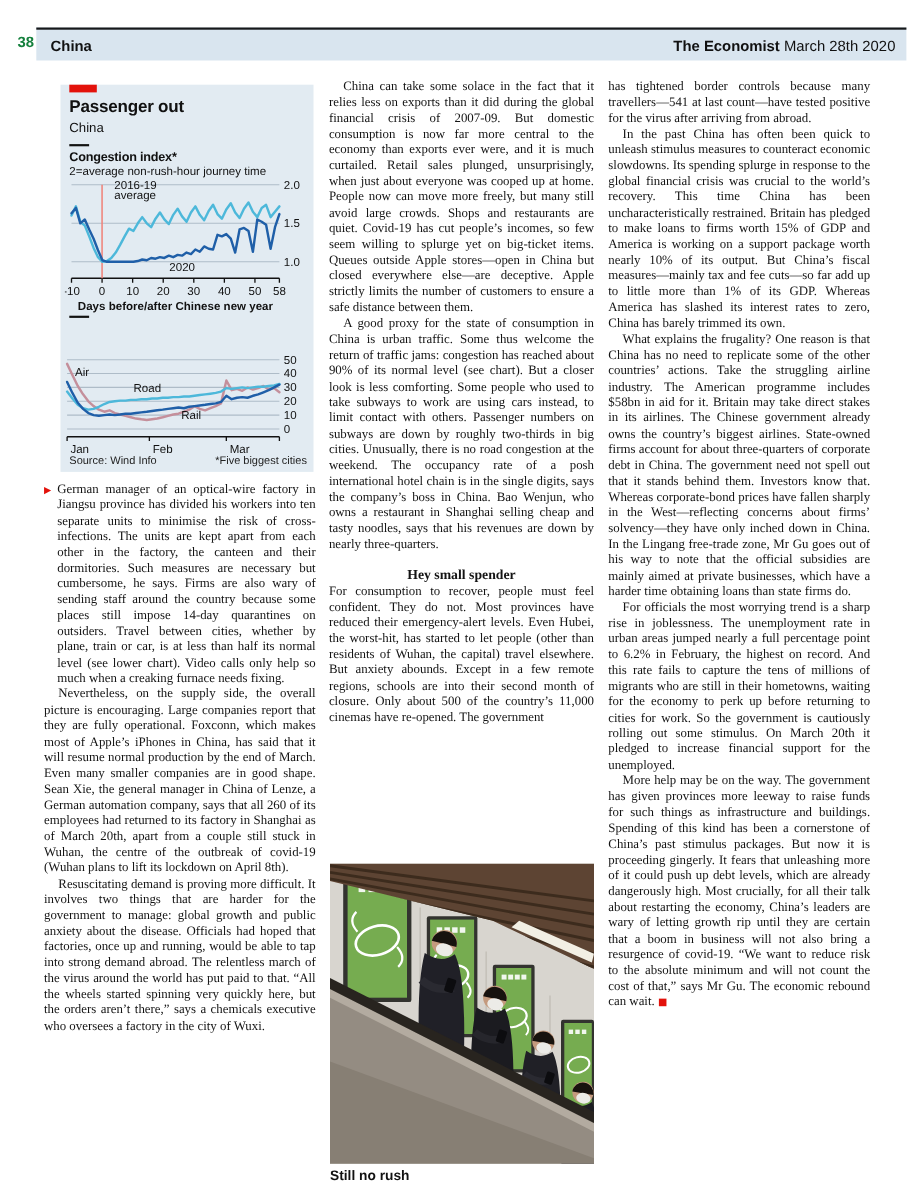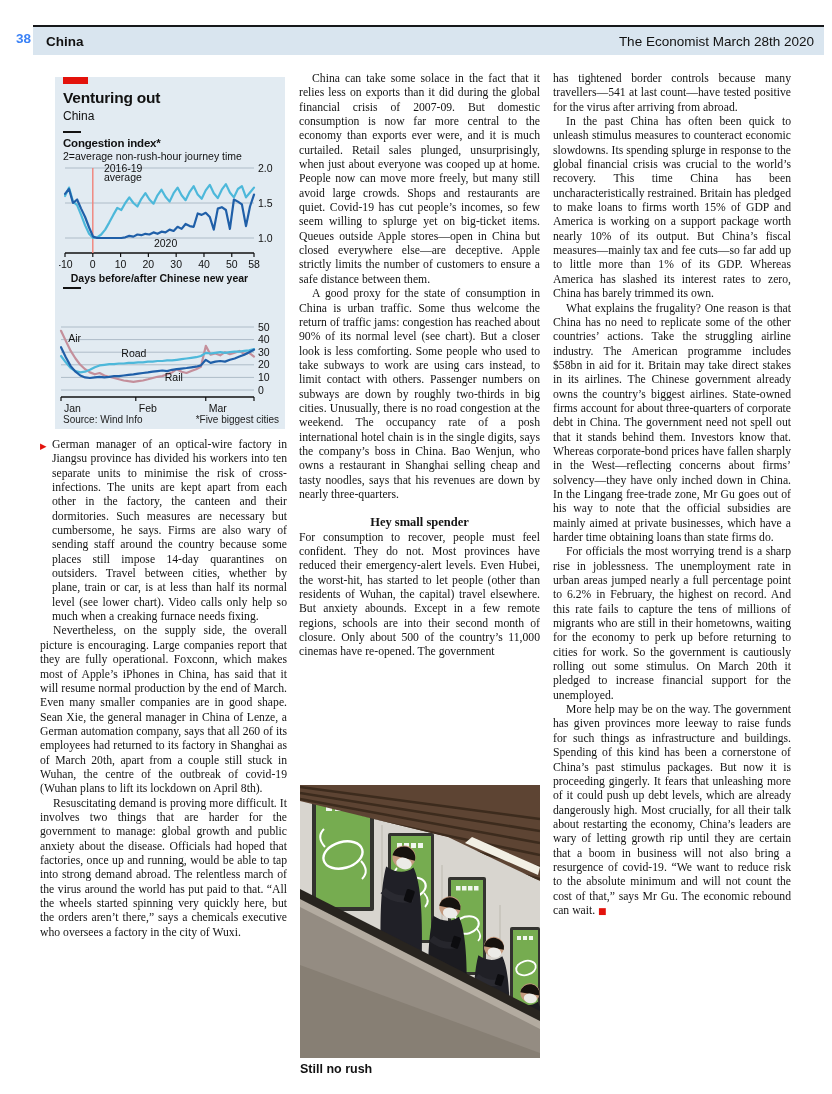--- a/index.html
+++ b/index.html
@@ -1,26 +1,26 @@
 <!DOCTYPE html>
 <html><head>
 <meta charset="utf-8">
 <style>
   html,body{margin:0;padding:0;}
   body{width:832px;height:1094px;position:relative;background:#ffffff;
        font-family:"Liberation Serif",serif;color:#141414;overflow:hidden;}
 
   
-  .pageno{position:absolute;left:16px;top:31px;font:bold 13.5px "Liberation Sans",sans-serif;color:#3b82f6;}
+  .pageno{position:absolute;left:16px;top:31px;font:bold 13.5px "Liberation Sans",sans-serif;color:#15803d;}
   .band{position:absolute;left:33px;top:25px;width:791px;height:30px;background:#d9e5ef;
         border-top:2.5px solid #16181a;box-sizing:border-box;
         display:flex;align-items:center;justify-content:space-between;padding:0 10px 0 13px;}
   .band .sect{font:bold 13.5px "Liberation Sans",sans-serif;color:#111;}
   .band .mast{font:13.5px "Liberation Sans",sans-serif;color:#111;}
-  .band .mast b{font-weight:normal;}
+  .band .mast b{font-weight:bold;}
 
   
   .panel{position:absolute;left:55px;top:77px;width:230px;height:352px;background:#e2ebf2;}
   .panel *{font-family:"Liberation Sans",sans-serif;}
   .redtab{position:absolute;left:8px;top:0;width:25px;height:7px;}
   .ptitle{position:absolute;left:8px;top:12px;font-size:15.5px;font-weight:bold;color:#111;letter-spacing:-0.2px;}
   .psub{position:absolute;left:8px;top:32px;font-size:12px;color:#111;}
   .rule{position:absolute;left:8px;width:18px;height:2px;background:#121212;}
   .chead{position:absolute;left:8px;right:6px;font-size:11.5px;font-weight:bold;color:#111;letter-spacing:-0.2px;line-height:14px;}
   .csub{position:absolute;left:8px;font-size:10.5px;color:#111;}
@@ -49,21 +49,21 @@
 <body>
 
 <div class="pageno">38</div>
 <div class="band">
   <span class="sect">China</span>
   <span class="mast"><b>The Economist</b><span> March 28th 2020</span></span>
 </div>
 
 <div class="panel">
   <div class="redtab" style="background: rgb(227, 18, 11);"></div>
-  <div class="ptitle">Venturing out</div>
+  <div class="ptitle">Passenger out</div>
   <div class="psub">China</div>
 
   <div class="rule" style="top:54px"></div>
   <div class="chead" style="top:59px">Congestion index*</div>
   <div class="csub" style="top:73px">2=average non-rush-hour journey time</div>
   <svg id="chart1" class="csvg" style="top:86px" width="222" height="122">
       <line x1="6" y1="75" x2="195" y2="75" stroke="#aebcc8" stroke-width="1"></line>
       <text x="199" y="78.5" font-family="&quot;Liberation Sans&quot;,sans-serif" font-size="10.5" fill="#111">1.0</text>
       <line x1="6" y1="40" x2="195" y2="40" stroke="#aebcc8" stroke-width="1"></line>
       <text x="199" y="43.5" font-family="&quot;Liberation Sans&quot;,sans-serif" font-size="10.5" fill="#111">1.5</text>

